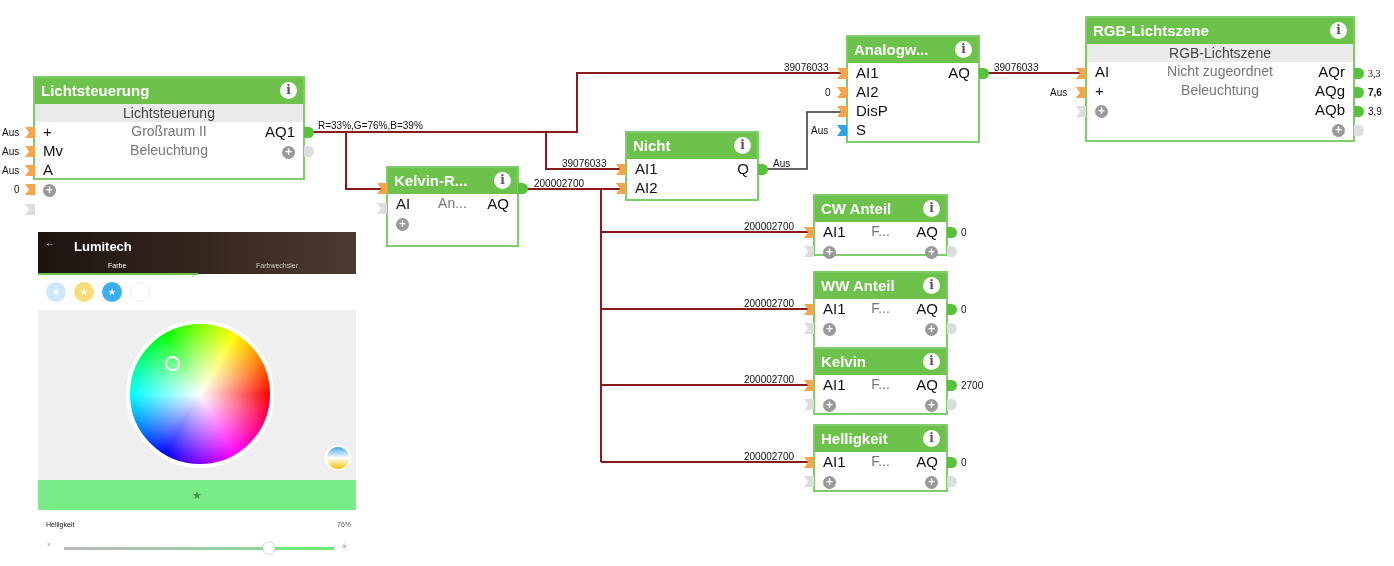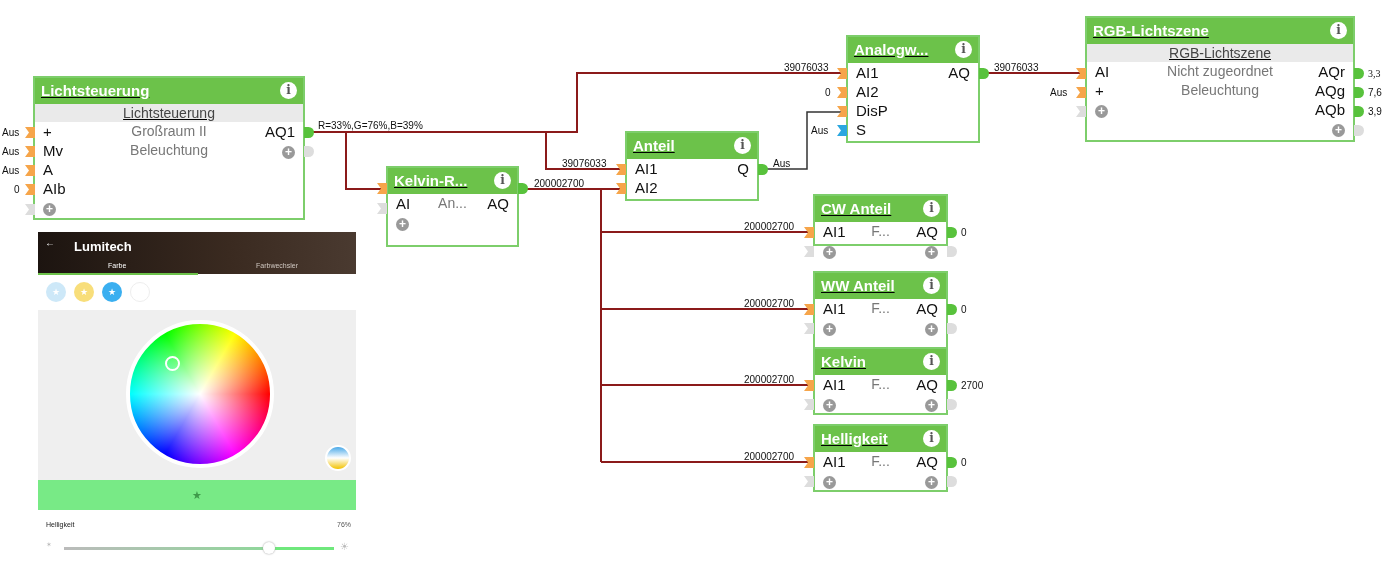--- a/index.html
+++ b/index.html
@@ -1,21 +1,21 @@
 <!DOCTYPE html>
 <html><head>
 <meta charset="utf-8">
 <style>
   html, body { margin:0; padding:0; }
   body { width:1394px; height:566px; position:relative; background:#ffffff; overflow:hidden;
          font-family:"Liberation Sans", sans-serif; }
   #wires { position:absolute; left:0; top:0; width:1394px; height:566px; pointer-events:none; }
   .wire { fill:none; stroke:#8b1a1a; stroke-width:2; }
   .wire.dark { stroke:#333; stroke-width:1.5; }
-  .block { position:absolute; background:#fff; border:2px solid #7dce6b; box-sizing:border-box;text-decoration:underline; }
+  .block { position:absolute; background:#fff; border:2px solid #7dce6b; box-sizing:border-box; }
   .block .hdr { background:#6cc24a; color:#fff; font-weight:bold; font-size:15px; height:26px; line-height:26px;
                 padding-left:6px; position:relative; white-space:nowrap; overflow:hidden; }
   .block .info { position:absolute; right:6px; top:4px; width:17px; height:17px; border-radius:50%; background:#fff;
                  color:#555; font-size:12px; line-height:17px; text-align:center; font-weight:bold; font-family:"DejaVu Serif", serif; }
   .block .sub { background:#eaeaea; color:#444; font-size:14px; text-align:center; height:18px; line-height:18px; }
   .row { position:relative; height:19px; font-size:15px; color:#111; line-height:19px; }
   .row .pin-l { position:absolute; left:8px; }
   .row .pin-r { position:absolute; right:8px; }
   .row .mid { position:absolute; left:0; right:0; text-align:center; color:#777; font-size:14px; }
   .plus { display:inline-block; width:13px; height:13px; border-radius:50%; background:#999; color:#fff; font-size:12px;
@@ -63,39 +63,36 @@
   <polyline class="wire" points="522,189 622,189"></polyline>
   <polyline class="wire" points="601,189 601,462"></polyline>
   <polyline class="wire" points="601,232 810,232"></polyline>
   <polyline class="wire" points="601,309 810,309"></polyline>
   <polyline class="wire" points="601,385 810,385"></polyline>
   <polyline class="wire" points="601,462 810,462"></polyline>
   <polyline class="wire dark" points="766,169 807,169 807,112 843,112"></polyline>
   <polyline class="wire" points="984,73 1082,73"></polyline>
 </svg>
 
-<div class="block" style="left:33px;top:76px;width:272px;height:144px;">
+<div class="block" style="left:33px;top:76px;width:272px;height:104px;">
   <div class="hdr"><span>Lichtsteuerung</span>
     <span class="info">i</span></div>
   <div class="sub">Lichtsteuerung</div>
   <div class="row">
       <span class="pin-l">+</span>
     <span class="mid">Großraum II</span>
     <span class="pin-r">AQ1</span>
     </div>
   <div class="row">
       <span class="pin-l">Mv</span>
     <span class="mid">Beleuchtung</span>
     <span class="pin-r"><span class="plus">+</span></span>
     </div>
   <div class="row">
       <span class="pin-l">A</span>
-    </div>
-  <div class="row">
-      <span class="pin-l">AIb</span>
     </div>
   <div class="row">
       <span class="pin-l"><span class="plus">+</span></span>
     </div>
 </div>
 <div class="in-port" style="left:25px;top:127px;"></div>
 <div class="in-port" style="left:25px;top:146px;"></div>
 <div class="in-port" style="left:25px;top:165px;"></div>
 <div class="in-port" style="left:25px;top:184px;"></div>
 <div class="in-port grey" style="left:25px;top:204px;"></div>
@@ -118,21 +115,21 @@
   <div class="row">
       <span class="pin-l"><span class="plus">+</span></span>
     </div>
 </div>
 <div class="in-port" style="left:377px;top:183px;"></div>
 <div class="in-port grey" style="left:377px;top:203px;"></div>
 <div class="out-port" style="left:518px;top:183px;"></div>
 <span class="lbl" style="left:534px;top:178px;">200002700</span>
 
 <div class="block" style="left:625px;top:131px;width:134px;height:70px;">
-  <div class="hdr"><span>Anteil</span>
+  <div class="hdr"><span>Nicht</span>
     <span class="info">i</span></div>
   <div class="row">
       <span class="pin-l">AI1</span>
     <span class="pin-r">Q</span>
     </div>
   <div class="row">
       <span class="pin-l">AI2</span>
     </div>
 </div>
 <div class="in-port" style="left:616px;top:164px;"></div>
@@ -192,26 +189,26 @@
 </div>
 <div class="in-port" style="left:1076px;top:68px;"></div>
 <div class="in-port" style="left:1076px;top:87px;"></div>
 <div class="in-port grey" style="left:1076px;top:106px;"></div>
 <span class="lbl" style="left:1050px;top:87px;">Aus</span>
 <div class="out-port" style="left:1354px;top:68px;"></div>
 <div class="out-port" style="left:1354px;top:87px;"></div>
 <div class="out-port" style="left:1354px;top:106px;"></div>
 <div class="out-port grey" style="left:1354px;top:125px;"></div>
 <span class="lbl" style="left:1368px;top:68px;font-family:Liberation Serif, serif;">3,3</span>
-<span class="lbl" style="left:1368px;top:87px;">7,6</span>
+<span class="lbl" style="left:1368px;top:87px;font-weight:bold;">7,6</span>
 <span class="lbl" style="left:1368px;top:106px;text-align:center;">3,9</span>
 
 <div id="small-blocks"></div>
 
-<div class="block" style="left:813px;top:194px;width:135px;height:52px;">
+<div class="block" style="left:813px;top:194px;width:135px;height:62px;">
   <div class="hdr"><span>CW Anteil</span><span class="info">i</span></div>
   <div class="row">
       <span class="pin-l">AI1</span>
       <span class="mid">F...</span>
       <span class="pin-r">AQ</span>
     </div>
   <div class="row">
       <span class="pin-l"><span class="plus">+</span></span>
       <span class="pin-r"><span class="plus">+</span></span>
     </div>

